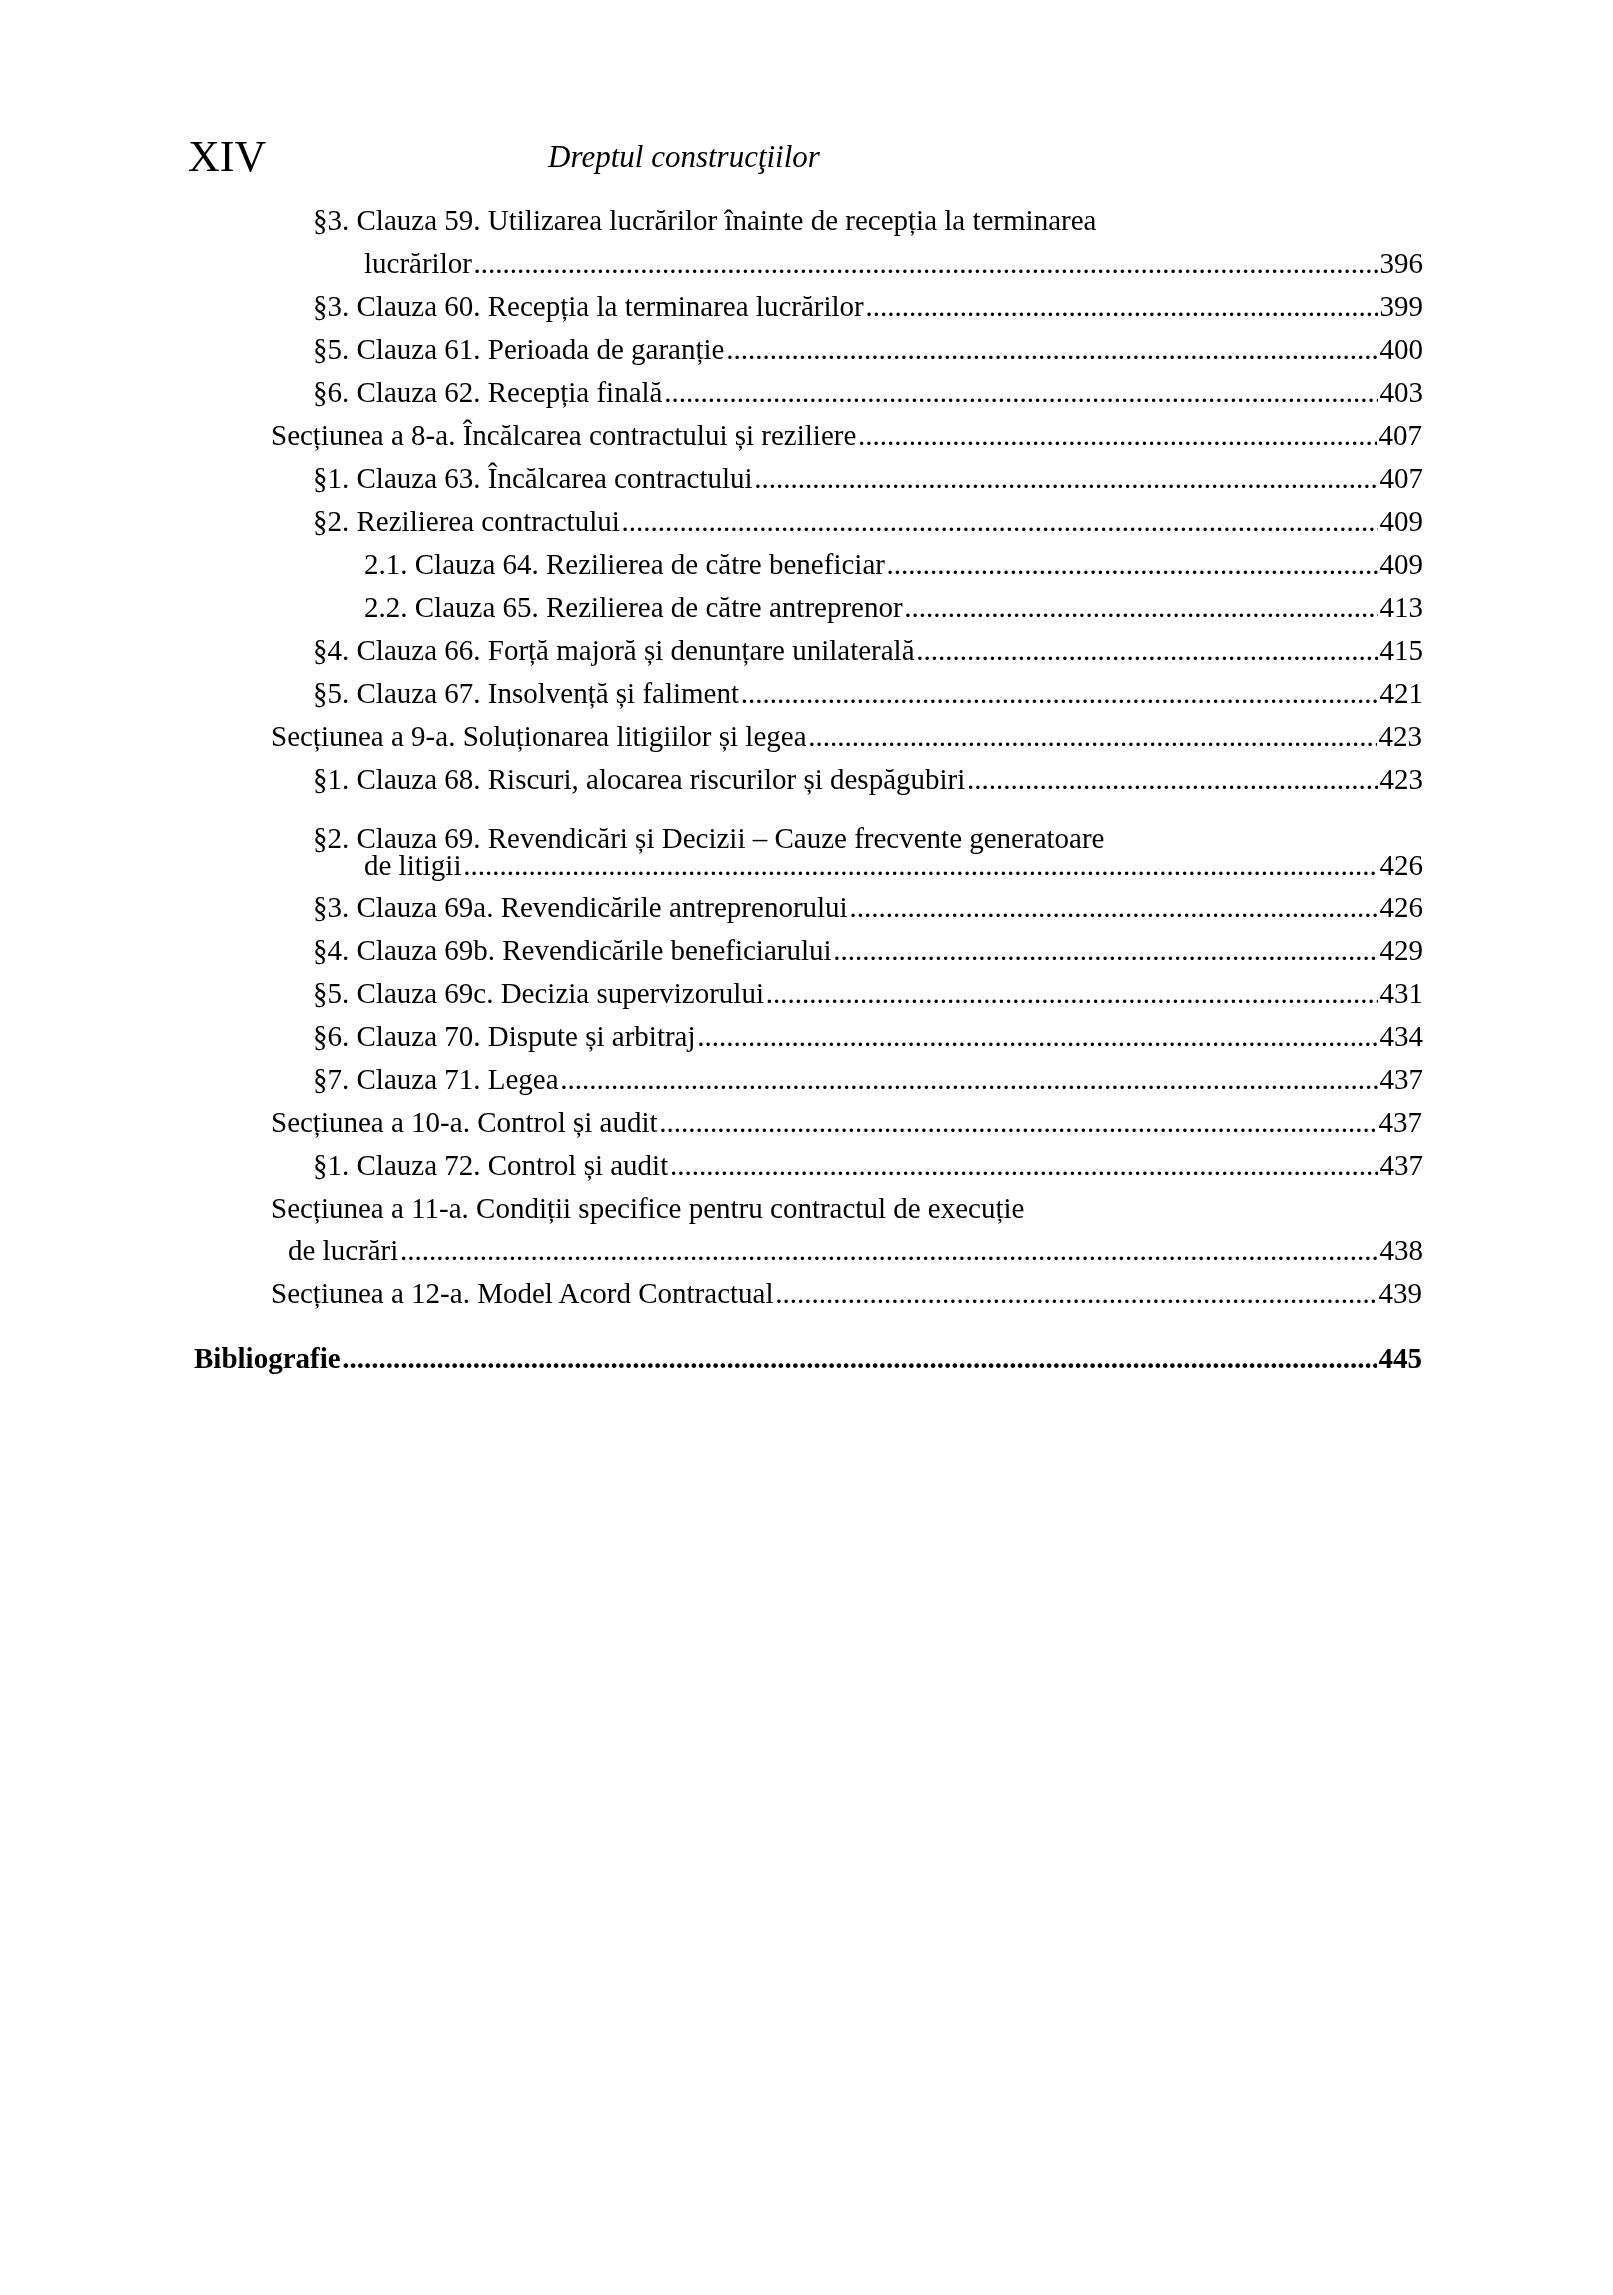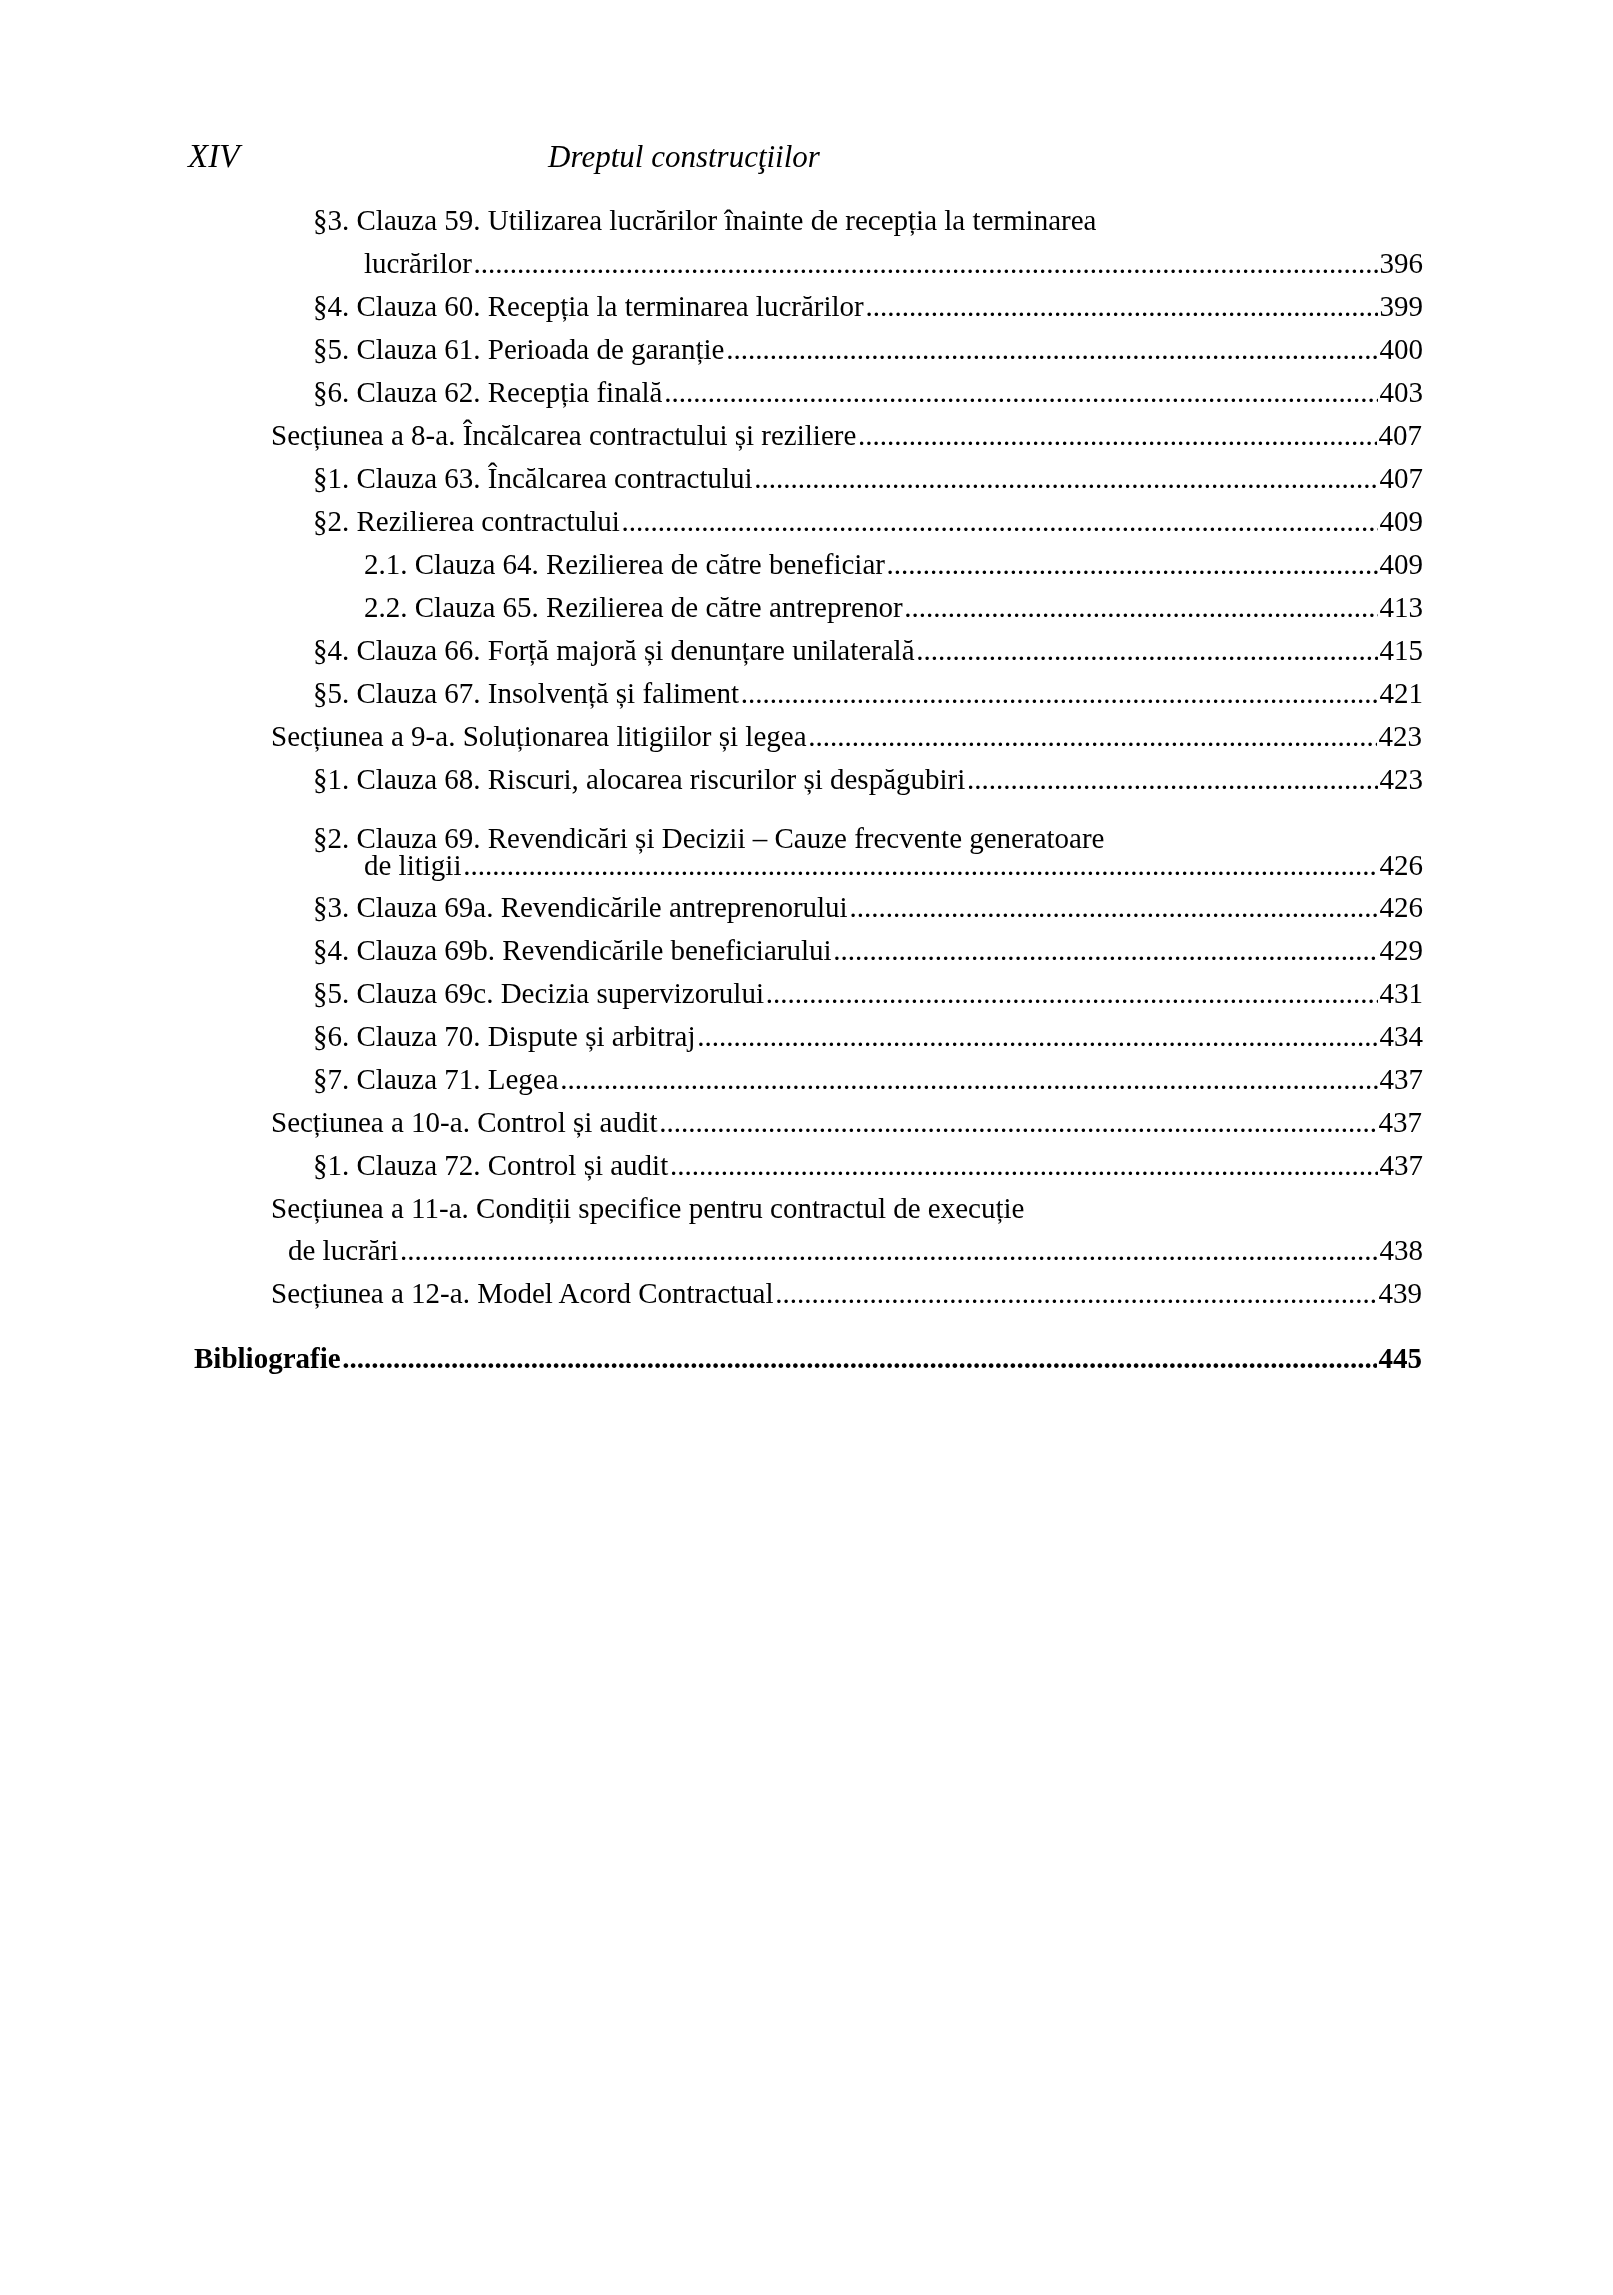--- a/index.html
+++ b/index.html
@@ -12,24 +12,23 @@
     height: 2295px;
     position: relative;
     overflow: hidden;
     font-family: "Liberation Serif", "DejaVu Serif", serif;
     color: #000000;
   }
   .page-number {
     position: absolute;
     left: 188px;
     top: 135px;
-    font-size: 33px;
+    font-size: 44px;
     line-height: 43px;
     white-space: nowrap;
-    font-style: italic;
   }
   .running-title {
     position: absolute;
     left: 0;
     width: 1368px;
     top: 135px;
     text-align: center;
     font-style: italic;
     font-size: 31px;
     line-height: 43px;
@@ -75,21 +74,21 @@
   <div class="toc-line no-page" style="left:313px; top:199px; width:1110px;">
     <span class="label">§3. Clauza 59. Utilizarea lucrărilor înainte de recepția la terminarea</span>
   </div>
 
   <div class="toc-line" style="left:364px; top:242px; width:1059px;">
     <span class="label">lucrărilor</span>
     <span class="leader"></span>
     <span class="page">396</span>
   </div>
   <div class="toc-line" style="left:313px; top:285px; width:1110px;">
-    <span class="label">§4. Clauza 60. Recepția la terminarea lucrărilor</span>
+    <span class="label">§3. Clauza 60. Recepția la terminarea lucrărilor</span>
     <span class="leader"></span>
     <span class="page">399</span>
   </div>
   <div class="toc-line" style="left:313px; top:328px; width:1110px;">
     <span class="label">§5. Clauza 61. Perioada de garanție</span>
     <span class="leader"></span>
     <span class="page">400</span>
   </div>
   <div class="toc-line" style="left:313px; top:371px; width:1110px;">
     <span class="label">§6. Clauza 62. Recepția finală</span>

